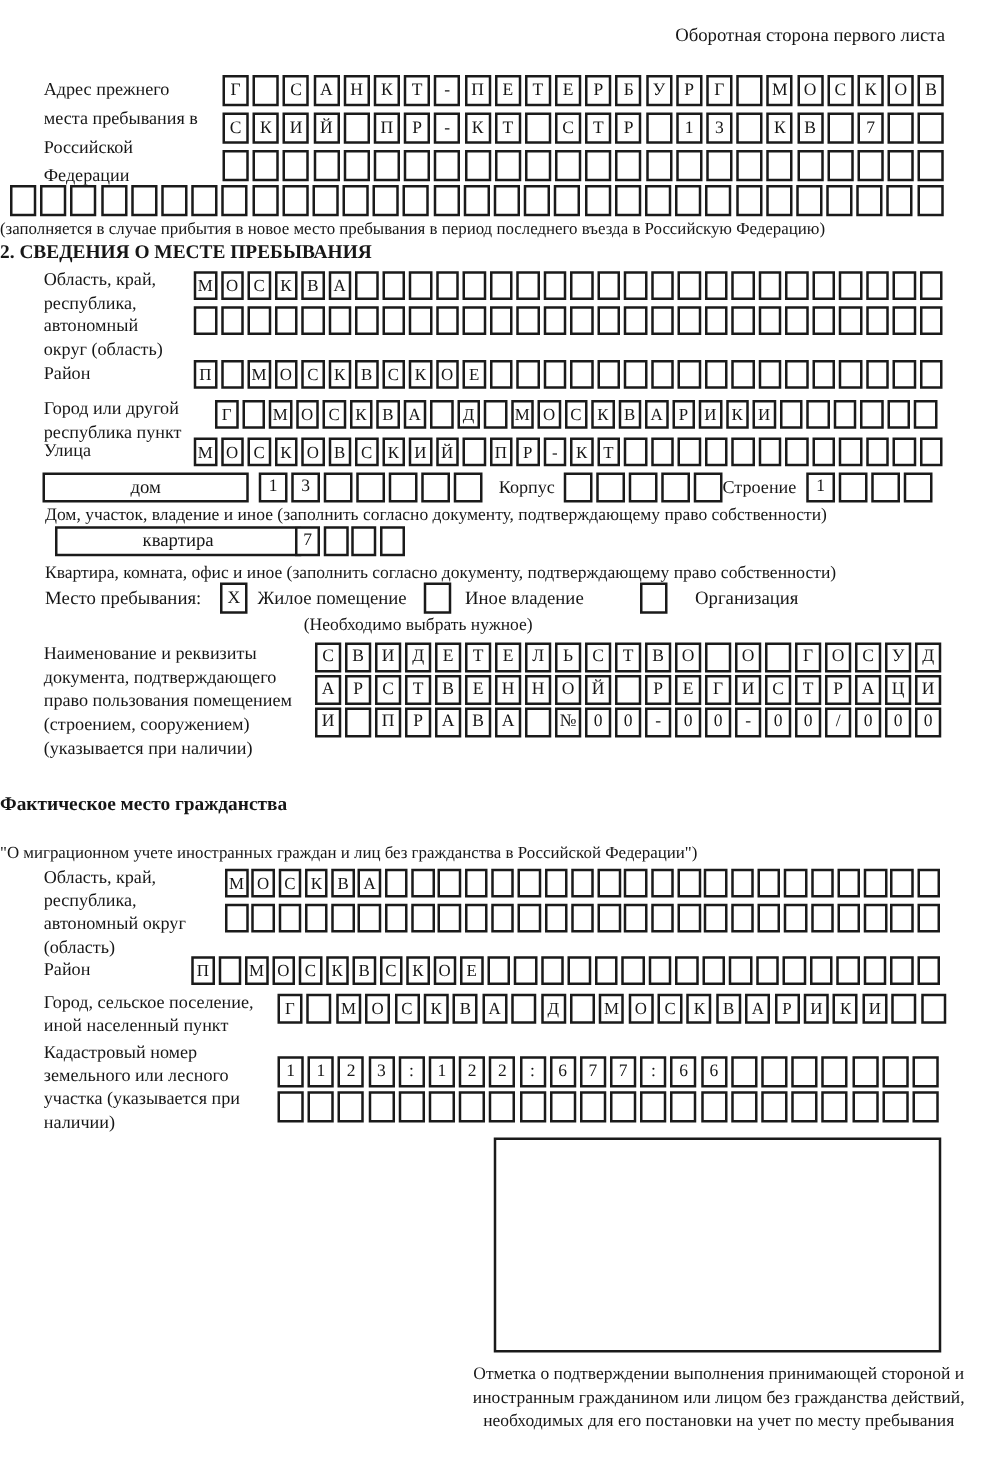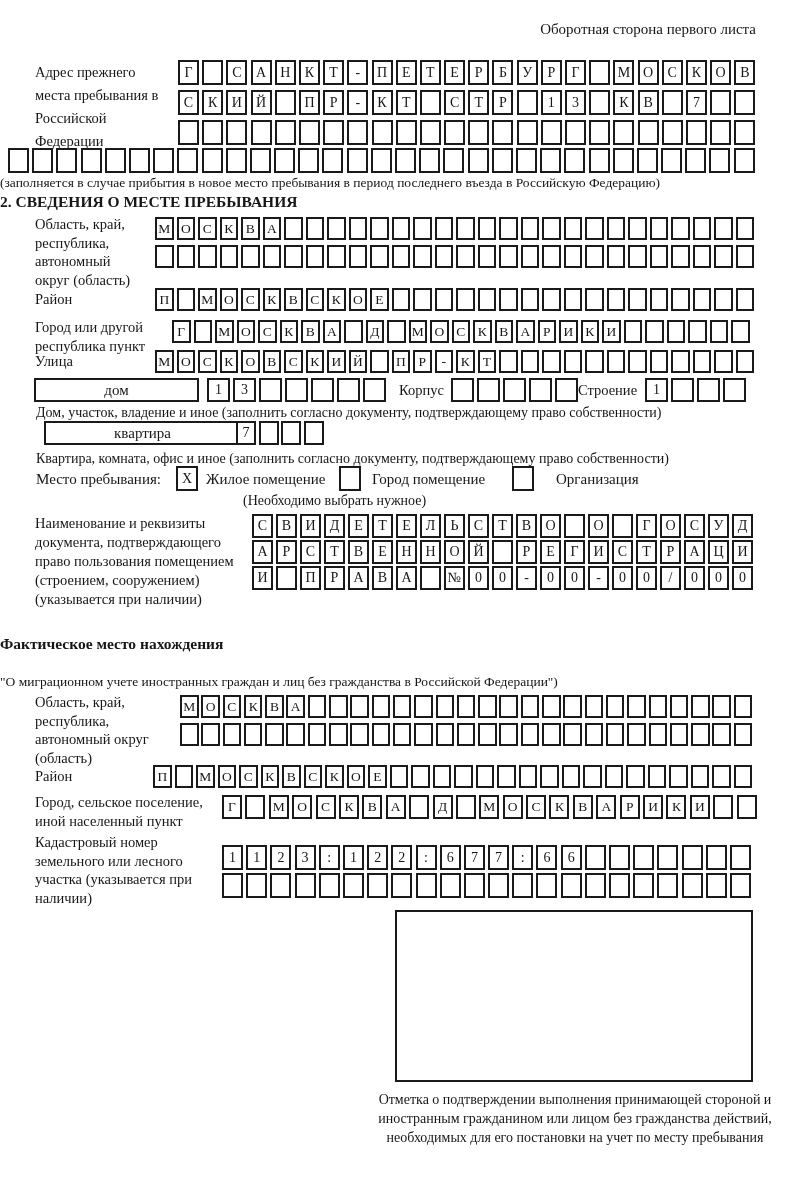--- a/index.html
+++ b/index.html
@@ -341,21 +341,21 @@
       <span class="cell"></span>
       <span class="cell"></span>
       <span class="cell"></span>
     </div>
   <div class="abs cap" style="left:36px;top:450px;font-size:14px;">Квартира, комната, офис и иное (заполнить согласно документу, подтверждающему право собственности)</div>
 
   <div class="abs opt" style="left:36px;top:471px;">Место пребывания:</div>
   <div class="abs chk" style="left:176px;top:466px;">X</div>
   <div class="abs opt" style="left:206px;top:471px;">Жилое помещение</div>
   <div class="abs chk" style="left:339px;top:466px;"></div>
-  <div class="abs opt" style="left:372px;top:471px;">Город помещение</div>
+  <div class="abs opt" style="left:372px;top:471px;">Иное владение</div>
   <div class="abs chk" style="left:512px;top:466px;"></div>
   <div class="abs opt" style="left:556px;top:471px;">Организация</div>
   <div class="abs cap" style="left:243px;top:492px;font-size:14px;">(Необходимо выбрать нужное)</div>
 
   <div class="abs lbl" style="left:35px;top:514px;width:212px;line-height:19px;">Наименование и реквизиты документа, подтверждающего право пользования помещением (строением, сооружением) (указывается при наличии)</div>
   <div class="abs cells cd" style="left:252px;top:514px;">
       <span class="cell">С</span>
       <span class="cell">В</span>
       <span class="cell">И</span>
       <span class="cell">Д</span>
@@ -417,21 +417,21 @@
       <span class="cell">0</span>
       <span class="cell">-</span>
       <span class="cell">0</span>
       <span class="cell">0</span>
       <span class="cell">/</span>
       <span class="cell">0</span>
       <span class="cell">0</span>
       <span class="cell">0</span>
     </div>
 
-  <div class="abs ttl center" style="top:635px;">Фактическое место нахождения</div>
+  <div class="abs ttl center" style="top:635px;">Фактическое место гражданства</div>
   <div class="abs cap center" style="top:673px;">"О миграционном учете иностранных граждан и лиц без гражданства в Российской Федерации")</div>
 
   <div class="abs lbl" style="left:35px;top:693px;width:135px;">Область, край, республика, автономный округ (область)</div>
   <div class="abs cells ce" style="left:180px;top:695px;">
       <span class="cell">М</span>
       <span class="cell">О</span>
       <span class="cell">С</span>
       <span class="cell">К</span>
       <span class="cell">В</span>
       <span class="cell">А</span>

